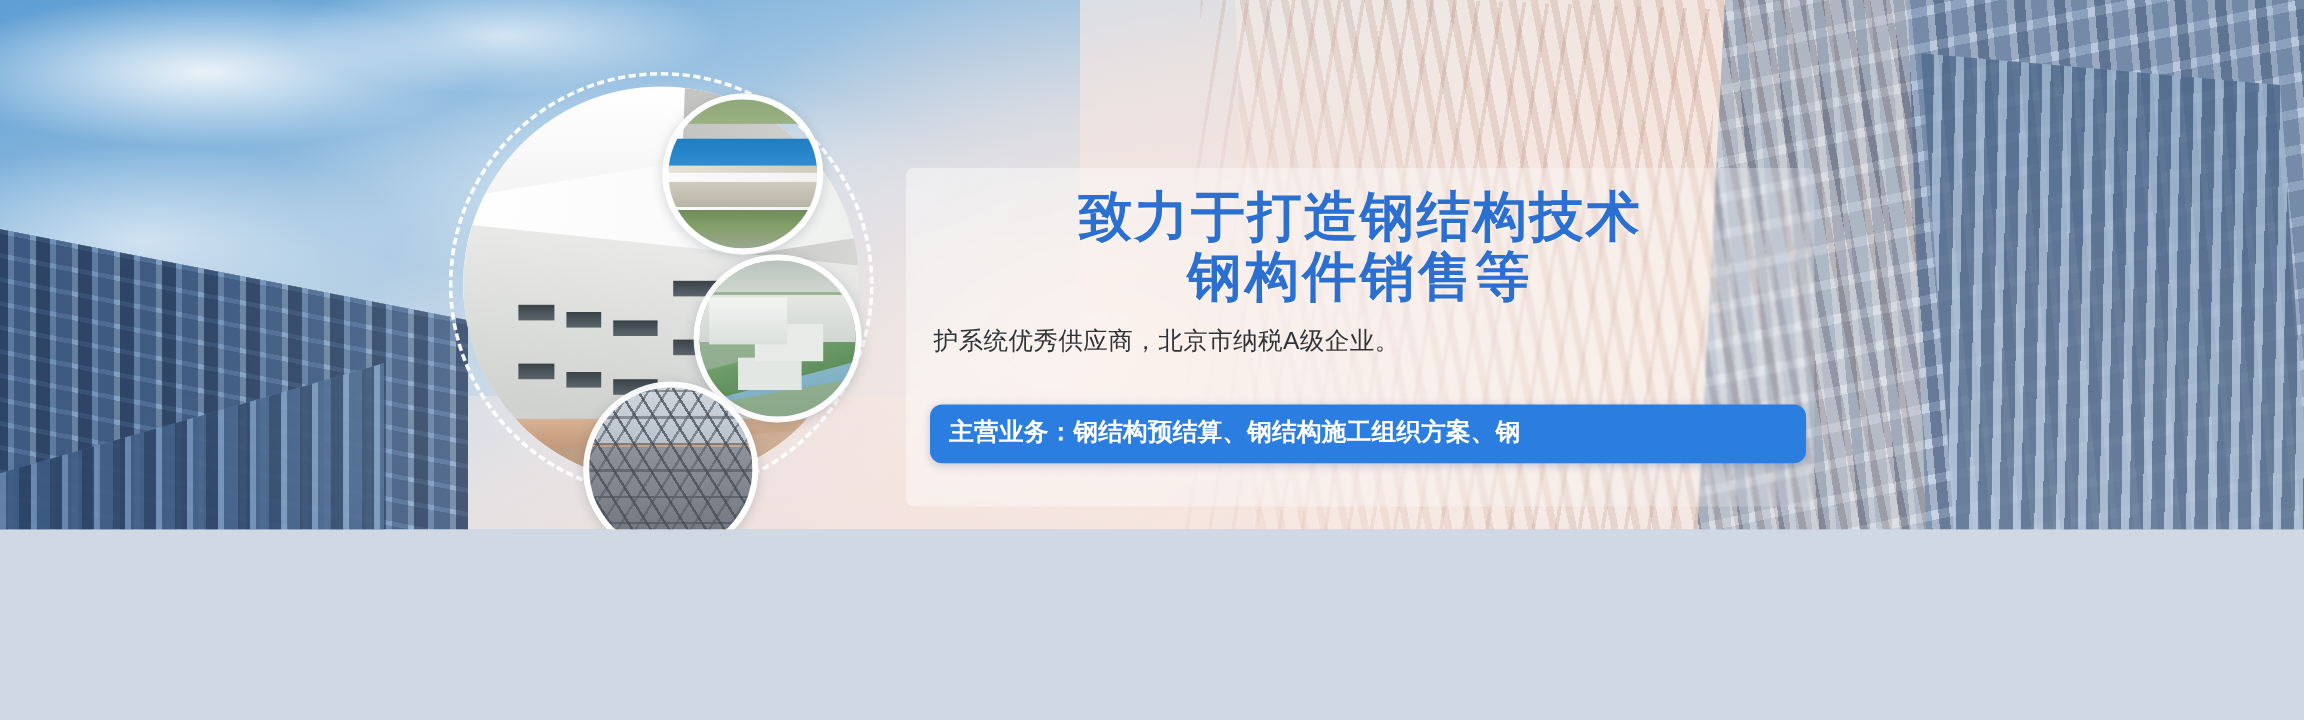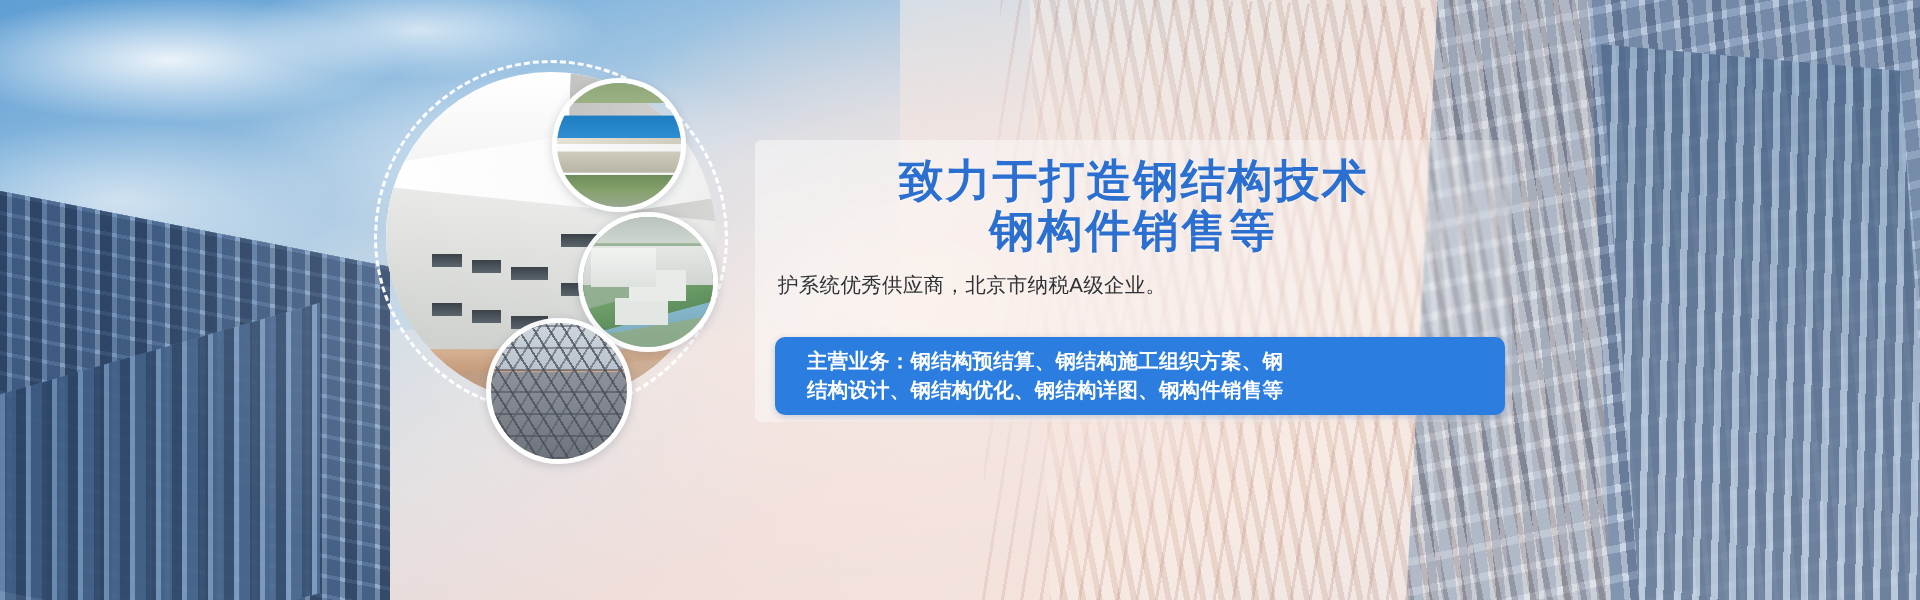--- a/index.html
+++ b/index.html
@@ -3,21 +3,21 @@
 <meta charset="utf-8">
 <style>
   * { margin:0; padding:0; box-sizing:border-box; }
   html,body { width:1920px; height:600px; overflow:hidden; }
   body {
     font-family:"Liberation Sans", sans-serif;
     background:#cfd8e3;
     position:relative;
   }
   #banner {
-    position:absolute; inset:0; width:1920px; height:600px; overflow:hidden;
+    position:absolute; inset:0; width:1920px; height:441px; overflow:hidden;
   }
 
   
   .bg-base {
     position:absolute; inset:0;
     background:
       linear-gradient(150deg,#6ea7d8 0%,#9dc4e3 14%,#c9d9e6 28%,#e3dfe0 42%,#efdcd8 56%,#f3e2da 70%,#e9dfe2 84%,#dfe4ee 100%);
   }
   
   .sky {
@@ -248,21 +248,21 @@
     font-weight:500;
     letter-spacing:.3px;
   }
 
   .biz-box {
     position:absolute;
     left:775px; top:337px; width:730px;
     background:#2b7de0;
     color:#ffffff;
     border-radius:10px;
-    padding:9px 16px 11px 32px;
+    padding:9px 16px 11px 16px;
     font-size:20.5px;
     line-height:29px;
     font-weight:700;
     letter-spacing:.2px;
     box-shadow:0 2px 7px rgba(30,70,130,.22);
   }
 </style>
 </head>
 <body>
 
@@ -318,16 +318,15 @@
     <div class="l1">致力于打造钢结构技术</div>
     <div class="l2">钢构件销售等</div>
   </div>
 
   <div class="para">
     <div>护系统优秀供应商，北京市纳税A级企业。</div>
   </div>
 
   <div class="biz-box">
     <div>主营业务：钢结构预结算、钢结构施工组织方案、钢</div>
-    <div>结构设计、钢结构优化、钢结构详图、钢构件销售等</div>
   </div>
 
 </div>
 
 </body></html>

